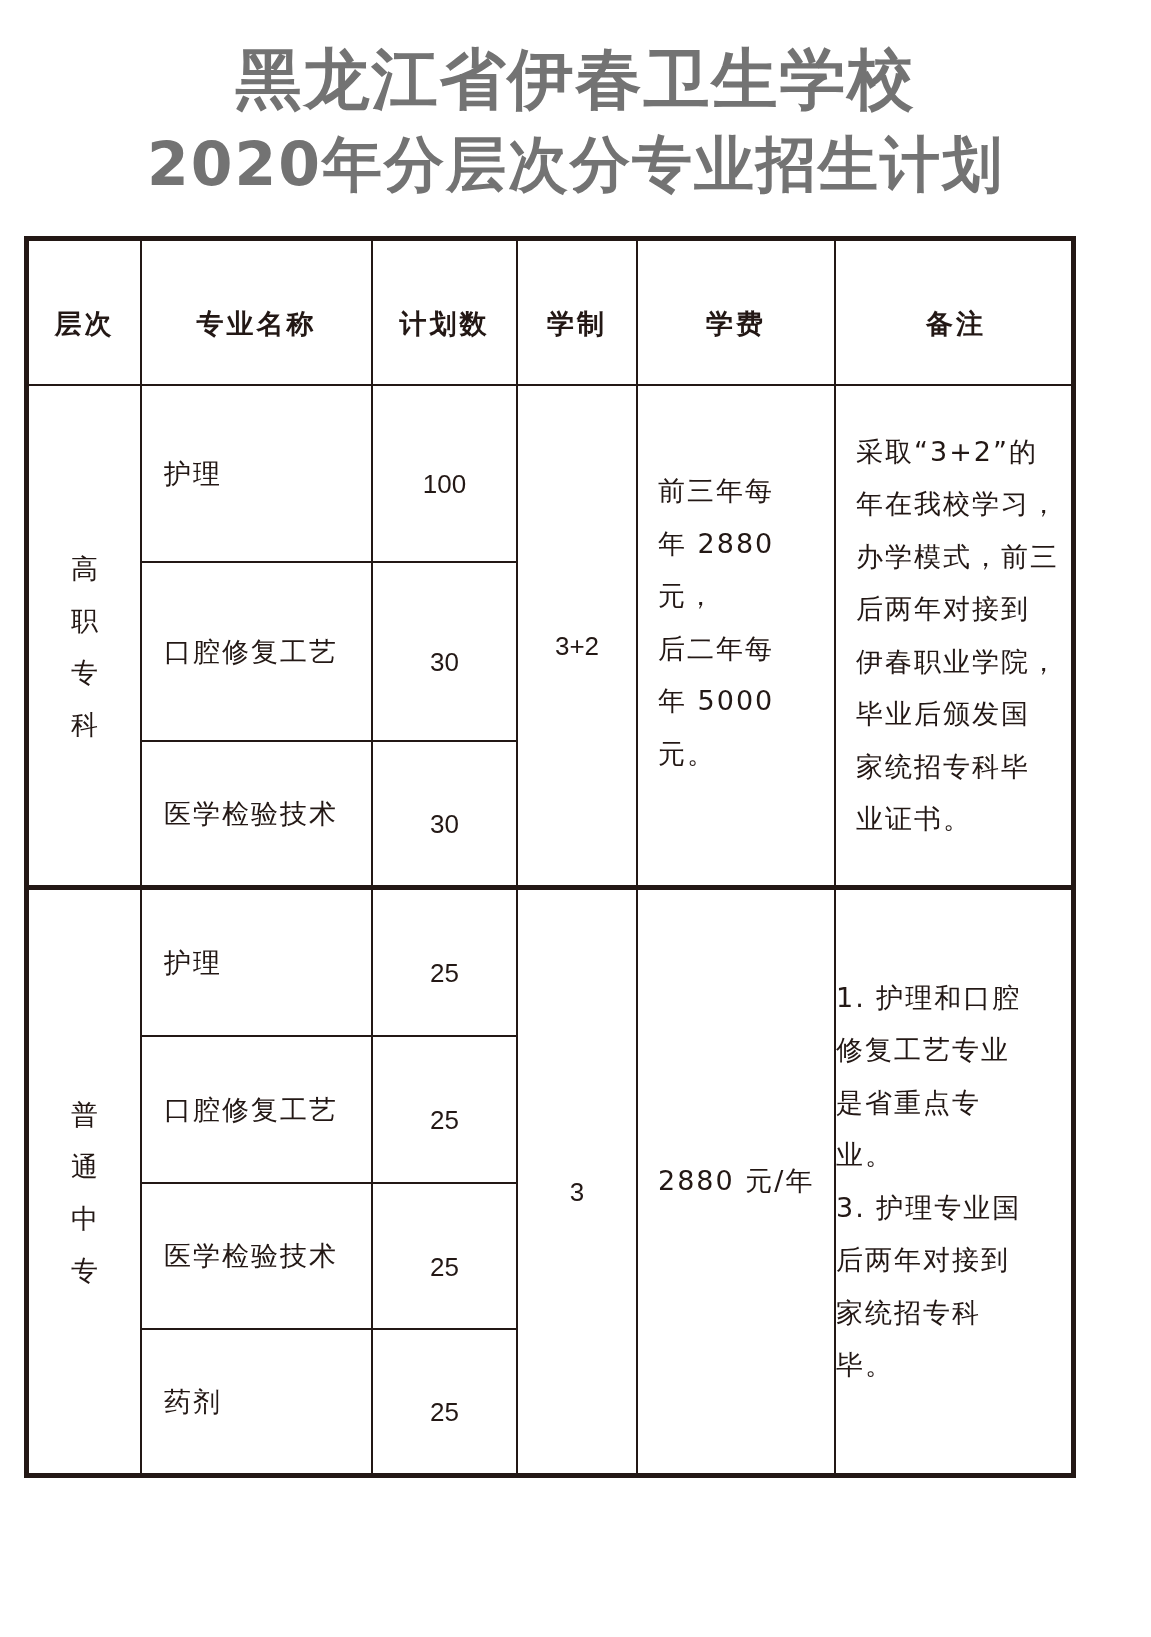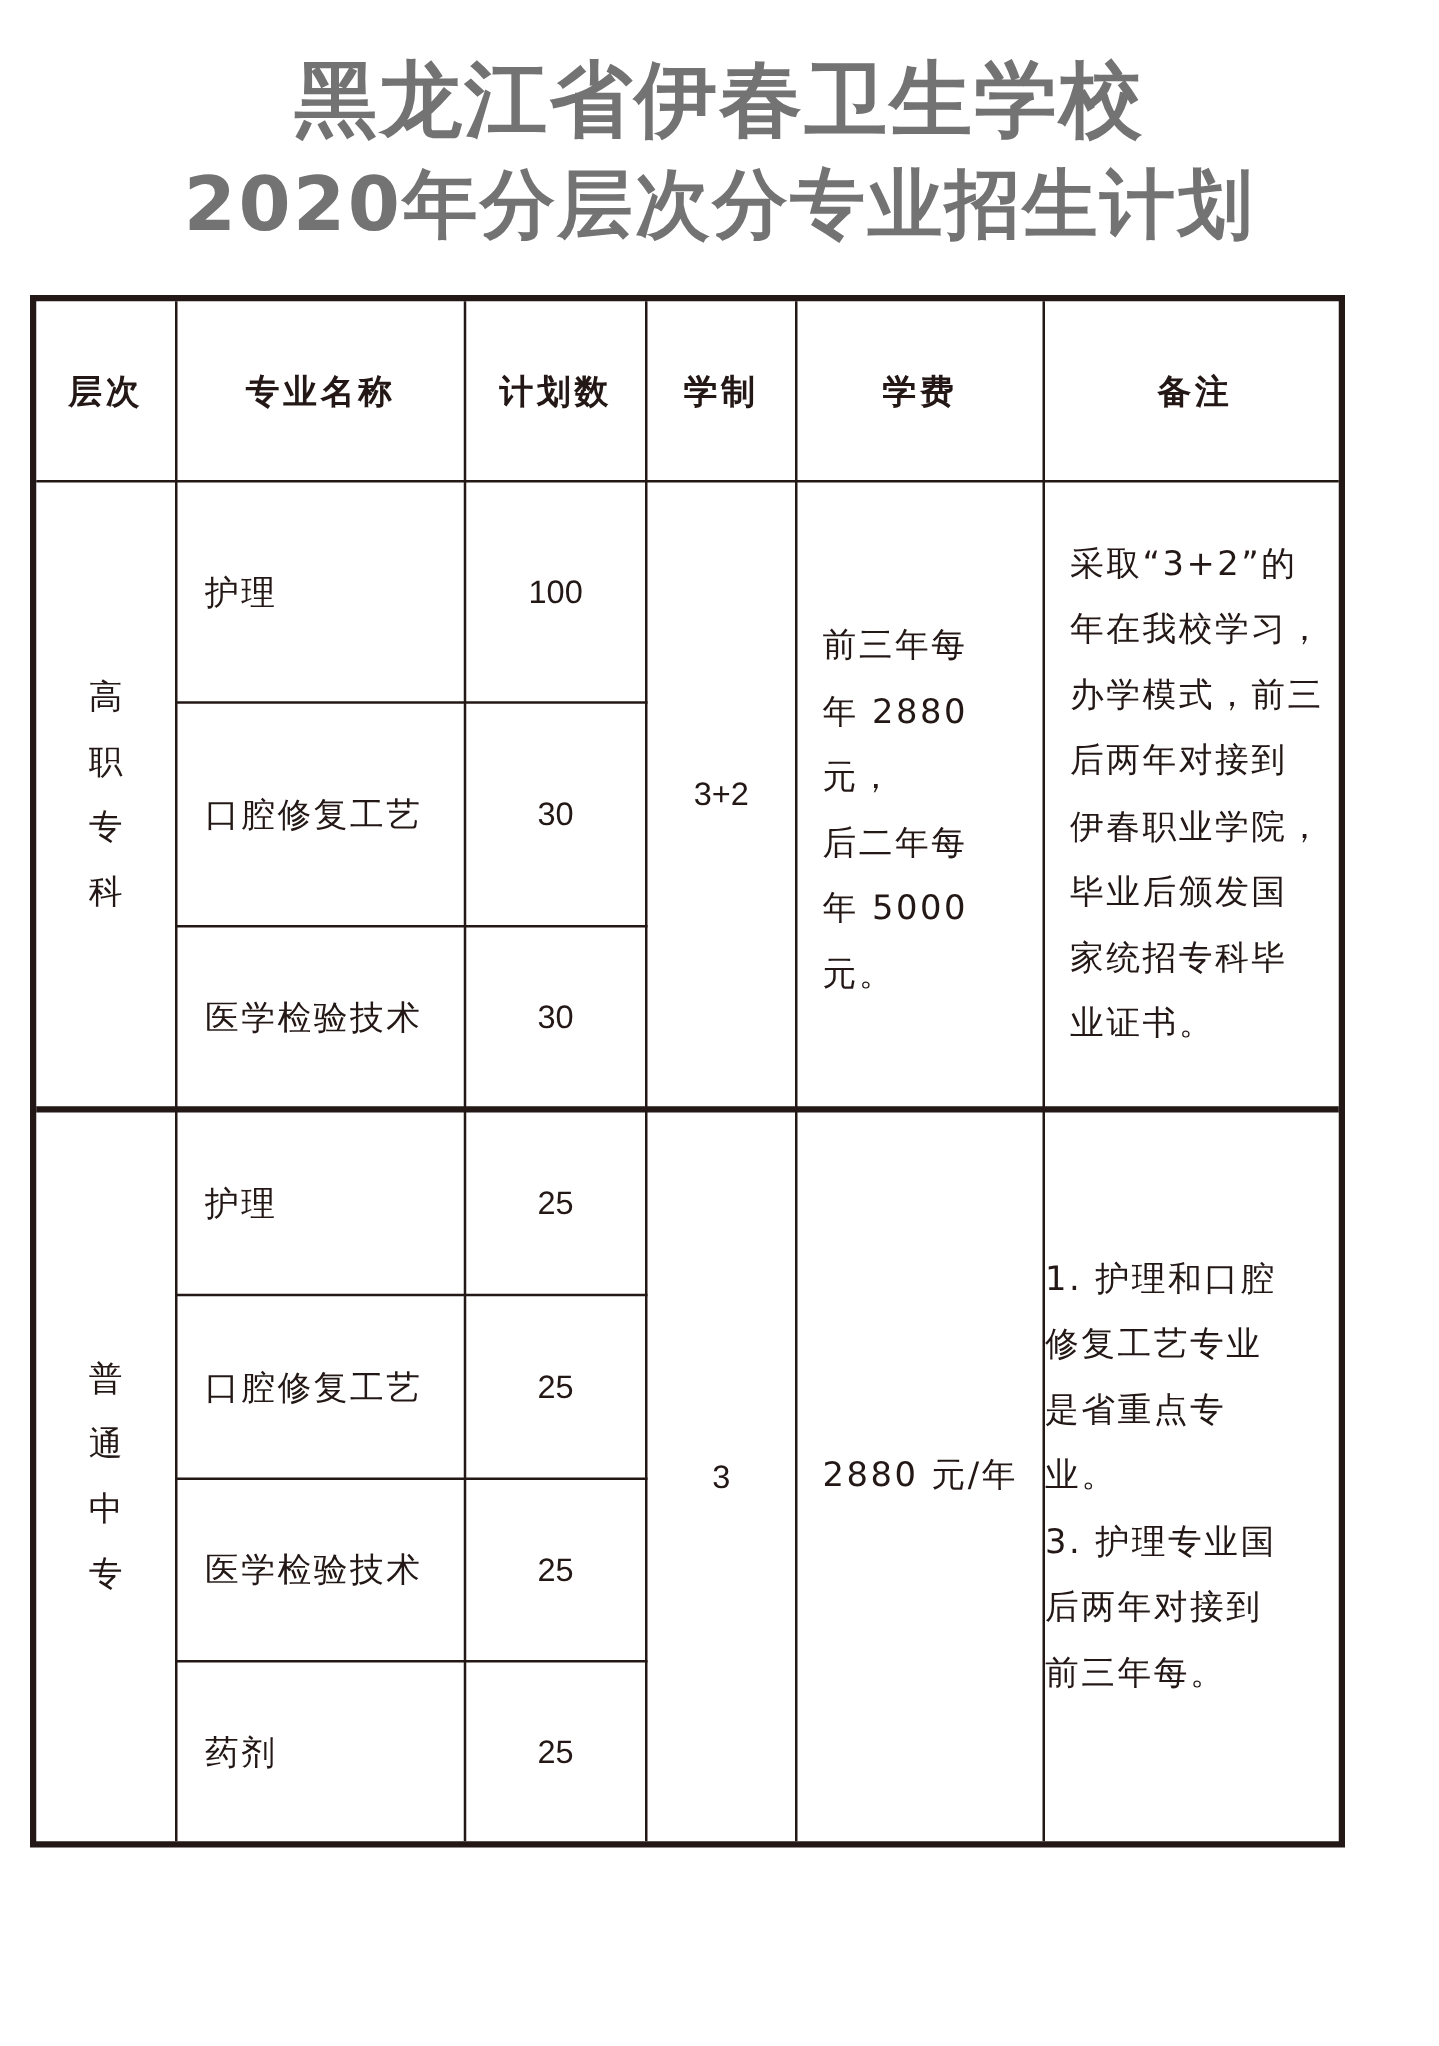--- a/index.html
+++ b/index.html
@@ -11,21 +11,21 @@
     .title.l1 { top: 40px; font-size: 66px; line-height: 80px; }
     .title.l2 { top: 124px; font-size: 60px; line-height: 80px; }
 
     .table { position: absolute; left: 24px; top: 236px; width: 1052px; height: 1242px;
              border: 5px solid #231815; box-sizing: border-box; }
     .vline { position: absolute; top: 0; bottom: 0; width: 2px; background: #231815; }
     .hline { position: absolute; height: 2px; background: #231815; }
     .hline.thick { height: 5px; }
 
     .cell { position: absolute; display: flex; align-items: center; box-sizing: border-box; }
-    .cell.center { justify-content: center; text-align: center; }
+    .cell.center { justify-content: center; text-align: center; margin-top: 11px; }
     .cell.left { justify-content: flex-start; padding-left: 22px; }
     .hdr { font-weight: bold; font-size: 27px; letter-spacing: 3px; }
     .txt { font-size: 27px; letter-spacing: 2px; }
     .num { font-size: 26px; font-family: "Liberation Sans", sans-serif; }
     .vert { flex-direction: column; font-size: 27px; line-height: 52px; }
     .multi { display: block; font-size: 27px; line-height: 52.5px; letter-spacing: 2px; }
   </style>
 </head>
 <body>
 
@@ -66,21 +66,21 @@
   <div class="cell center num" style="left:344px; width:143px; top:145px; height:175px">100</div>
 
   <div class="cell left txt" style="left:113px; width:229px; top:322px; height:177px">口腔修复工艺</div>
   <div class="cell center num" style="left:344px; width:143px; top:322px; height:177px">30</div>
 
   <div class="cell left txt" style="left:113px; width:229px; top:501px; height:143px">医学检验技术</div>
   <div class="cell center num" style="left:344px; width:143px; top:501px; height:143px">30</div>
 
   <div class="cell center num" style="left:489px; width:118px; top:145px; height:499px">3+2</div>
 
-  <div class="cell" style="left:609px; width:196px; top:158px; height:499px; padding-left:20px">
+  <div class="cell" style="left:609px; width:196px; top:132px; height:499px; padding-left:20px">
     <div class="multi">
       <div>前三年每</div>
       <div>年 2880 元，</div>
       <div>后二年每</div>
       <div>年 5000 元。</div>
     </div>
   </div>
 
   <div class="cell" style="left:807px; width:240px; top:145px; height:499px; padding-left:20px">
     <div class="multi">
@@ -122,16 +122,16 @@
     </div>
   </div>
 
   <div class="cell" style="left:807px; width:192px; top:649px; height:583px; ">
     <div class="multi">
       <div>1. 护理和口腔</div>
       <div>修复工艺专业</div>
       <div>是省重点专业。</div>
       <div>3. 护理专业国</div>
       <div>后两年对接到</div>
-      <div>前三年每。</div>
+      <div>家统招专科毕。</div>
     </div>
   </div>
 </div>
 
 </body></html>

